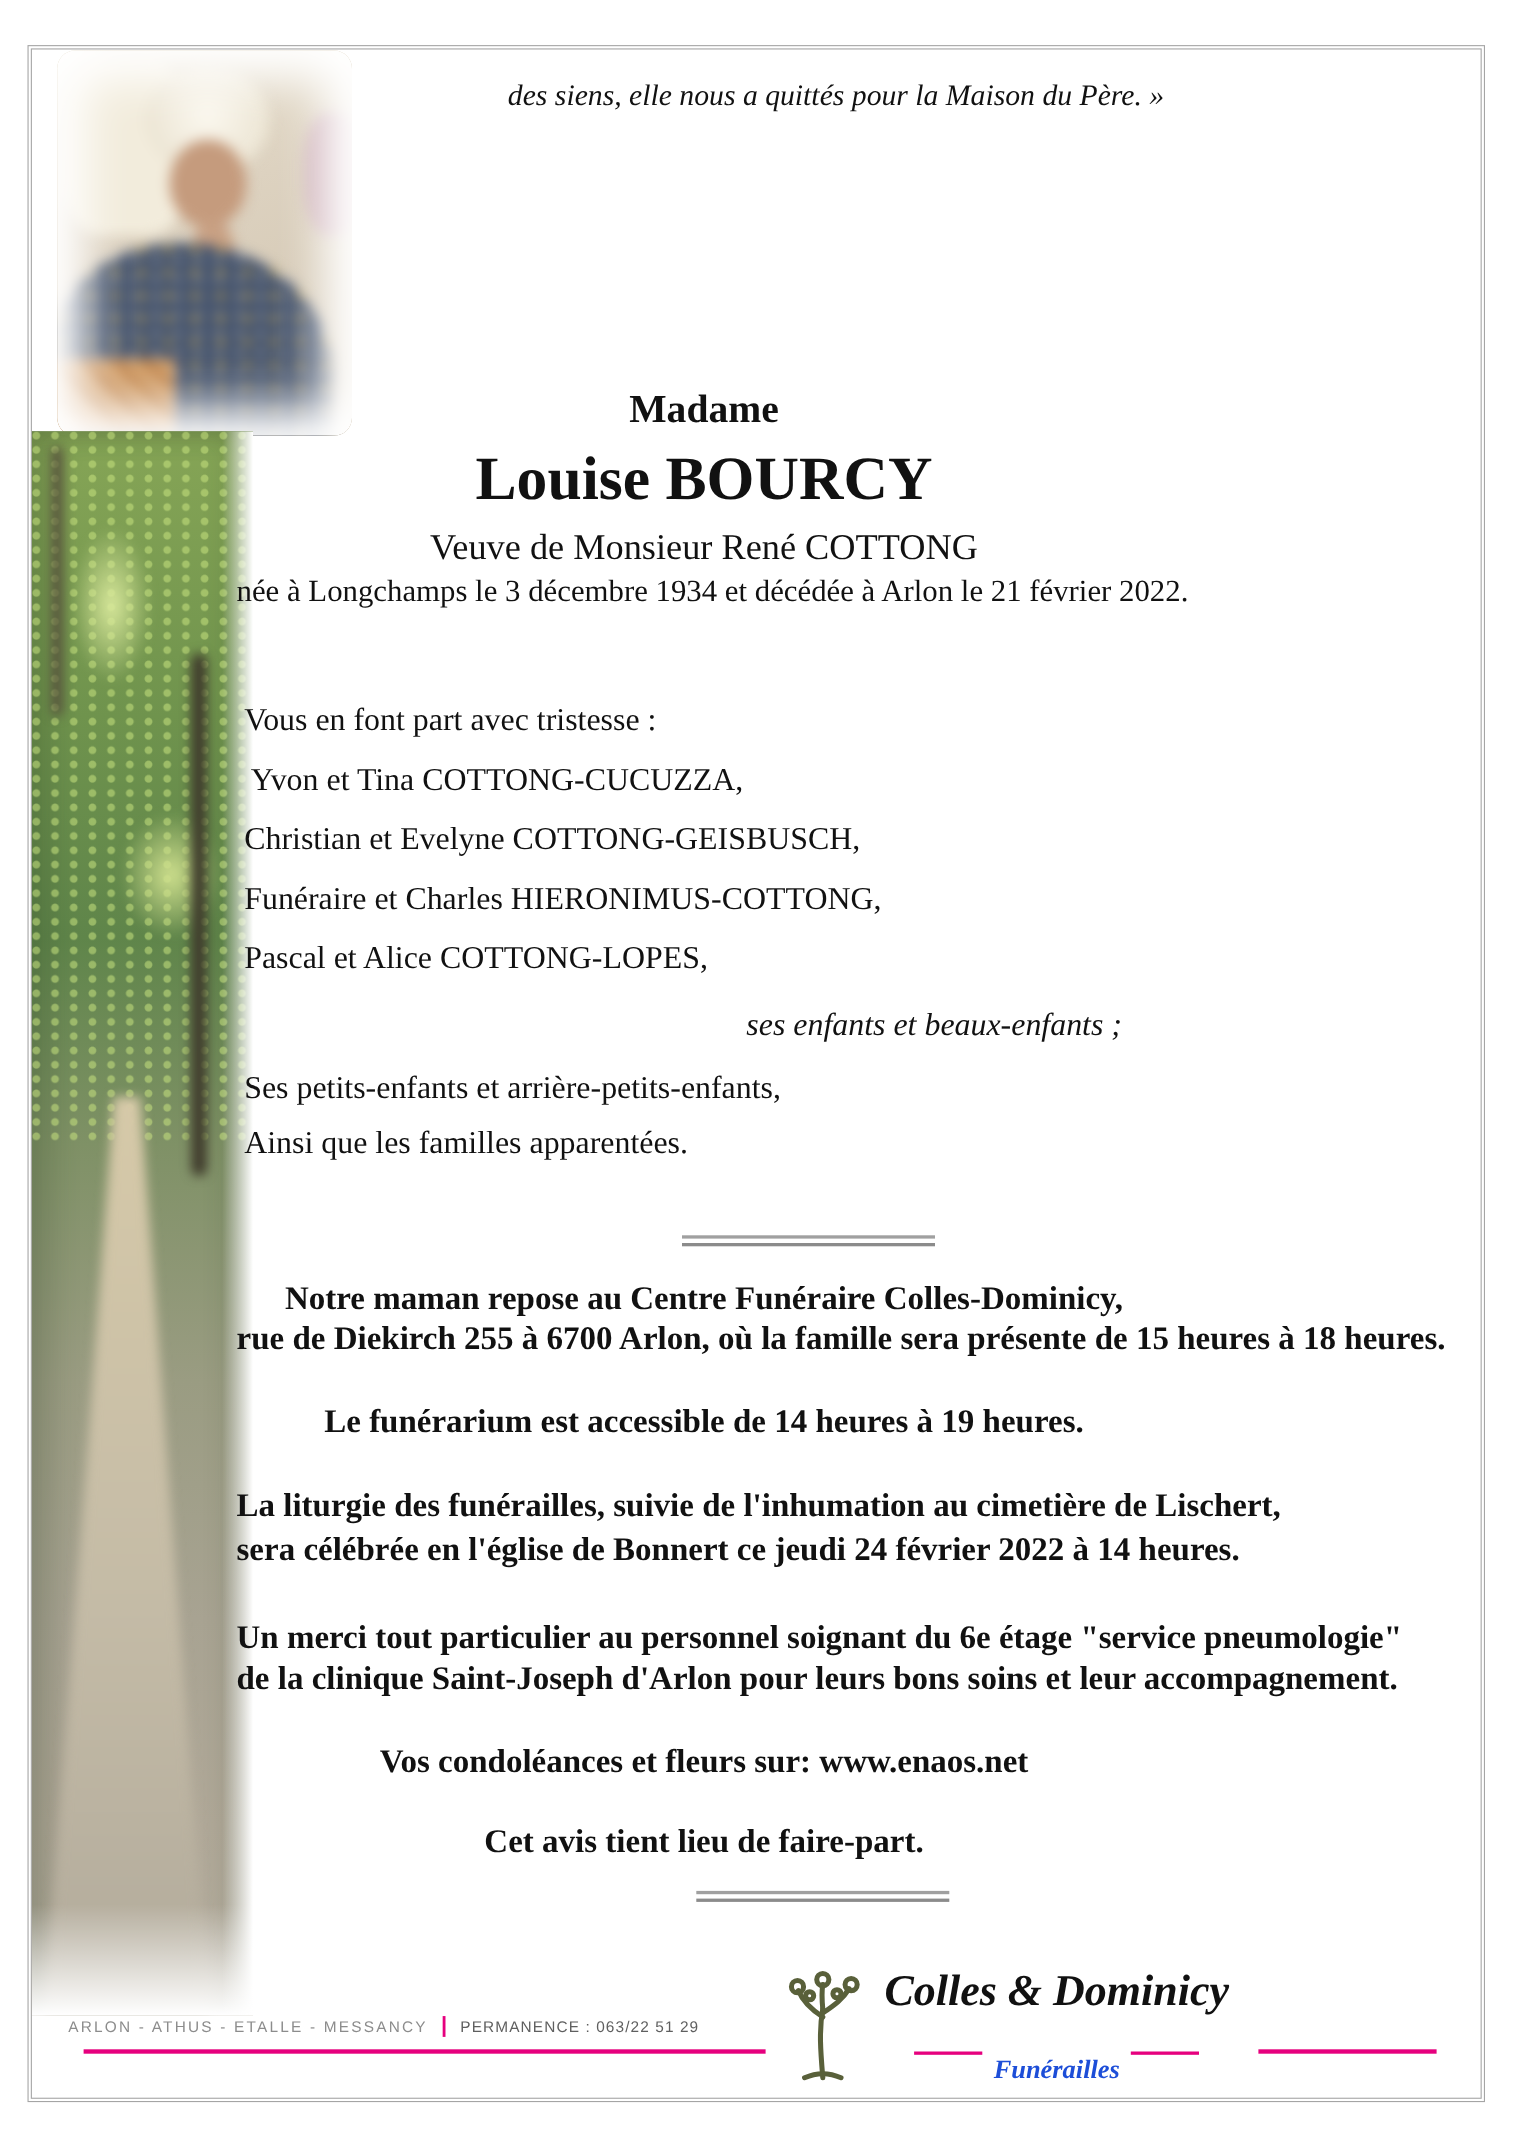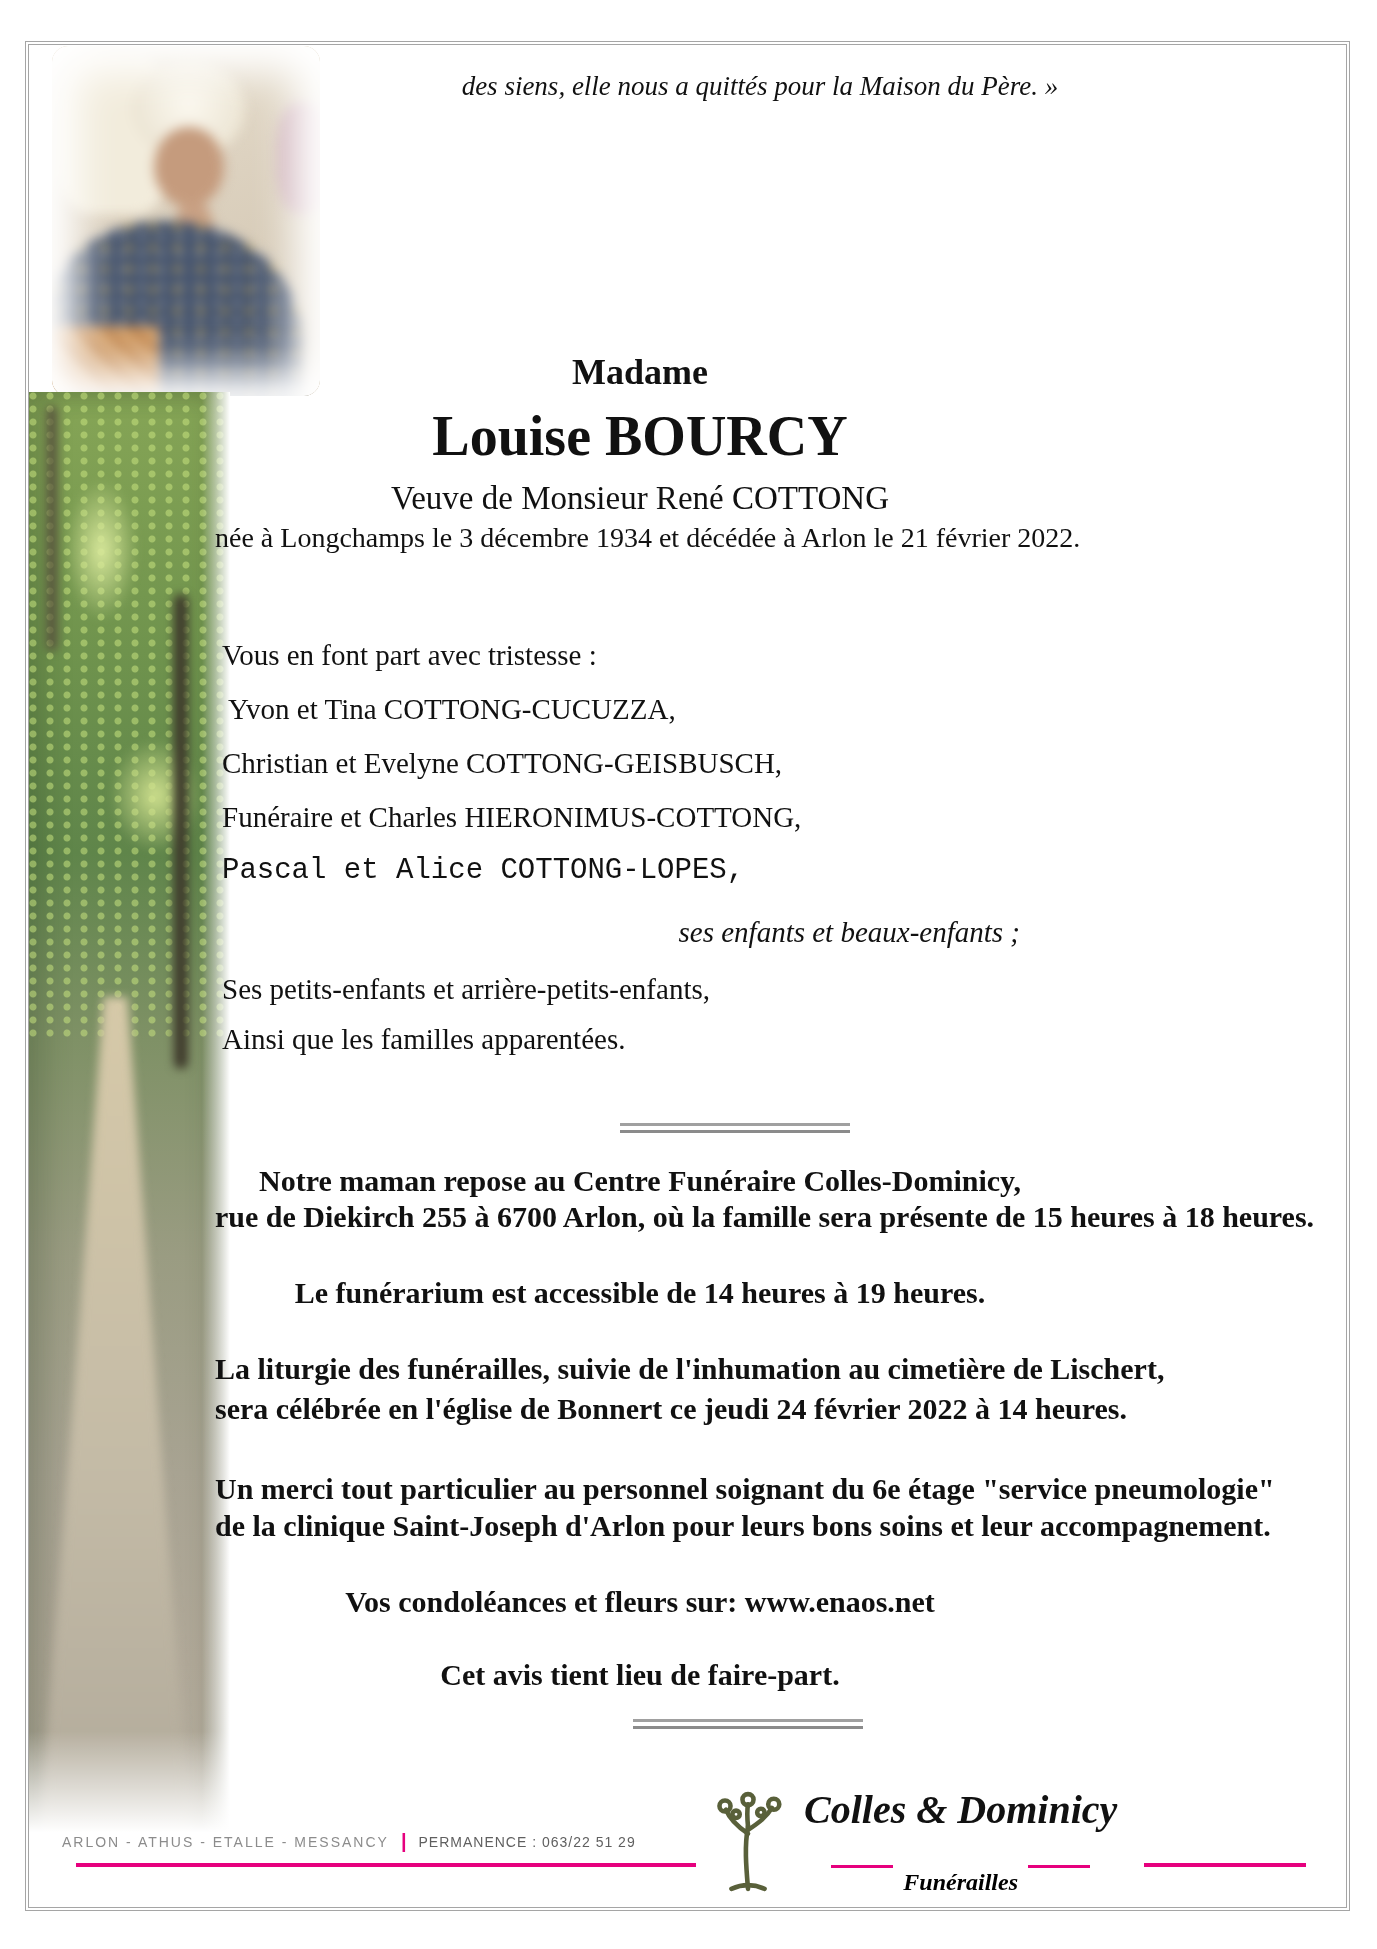--- a/index.html
+++ b/index.html
@@ -14,21 +14,21 @@
   .h-title{left:215px;top:344px;width:850px;text-align:center;font-size:36px;font-weight:bold;line-height:56px;z-index:2;}
   .h-name{left:215px;top:404px;width:850px;text-align:center;font-size:56px;font-weight:bold;line-height:64px;z-index:2;}
   .h-sub{left:215px;top:478px;width:850px;text-align:center;font-size:33px;line-height:40px;z-index:2;}
   .h-birth{left:215px;top:520px;width:850px;text-align:left;font-size:28px;line-height:36px;z-index:2;}
   
   .body-line{font-size:29px;line-height:34px;z-index:2;}
   .intro{left:222px;top:638px;}
   .fam0{left:228px;top:692px;}
   .fam1{left:222px;top:746px;}
   .fam2{left:222px;top:800px;}
-  .fam3{left:222px;top:854px;font-family:Liberation Mono, monospace;}
+  .fam3{left:222px;top:854px;}
   .relation{right:357px;top:915px;font-style:italic;text-align:center;}
   .grand{left:222px;top:972px;}
   .families{left:222px;top:1022px;}
   
   .divider{height:4px;border-top:3px solid #a0a0a0;border-bottom:3px solid #8b8b8b;z-index:2;}
   .div1{left:620px;top:1123px;width:230px;}
   .div2{left:633px;top:1719px;width:230px;}
   
   .bold-line{left:215px;width:850px;text-align:center;font-weight:bold;font-size:30px;line-height:34px;z-index:2;}
   .d1{top:1164px;} .d2{top:1200px;}
@@ -40,21 +40,21 @@
   
   .pink-line{left:76px;top:1863px;width:1230px;height:4px;background:#e6007e;z-index:1;}
   .footer-text{left:62px;top:1830px;font-family:"Liberation Sans",sans-serif;font-size:14px;letter-spacing:2px;color:#8c8c8c;z-index:2;display:flex;align-items:center;gap:12px;}
   .footer-text .perm{color:#5f5f5f;letter-spacing:1px;}
   .footer-text .sep{color:#e6007e;font-size:20px;font-weight:bold;letter-spacing:0;}
   .logo{left:696px;top:1782px;width:436px;height:118px;background:#ffffff;z-index:3;display:flex;align-items:center;gap:10px;padding:0 6px;}
   .logo-txt{display:flex;flex-direction:column;align-items:center;}
   .logo-name{font-family:"Liberation Serif",serif;font-style:italic;font-weight:bold;font-size:40px;line-height:46px;color:#111;white-space:nowrap;}
   .logo-sub-row{display:flex;align-items:center;gap:10px;margin-top:4px;}
   .logo-sub-row .bar{width:62px;height:3px;background:#e6007e;}
-  .logo-sub{font-family:"Liberation Serif",serif;font-style:italic;font-weight:bold;font-size:24px;color:#000000;white-space:nowrap;margin-top:32px;}
+  .logo-sub{font-family:"Liberation Serif",serif;font-style:italic;font-weight:bold;font-size:24px;color:#1d4ed8;white-space:nowrap;margin-top:32px;}
   
   .portrait{left:52px;top:46px;width:268px;height:350px;border-radius:16px;overflow:hidden;z-index:1;
     background:linear-gradient(160deg,#e9e2d2 0%,#ddd2c0 40%,#cfc3ae 100%);}
   .p-shapes{position:absolute;inset:0;filter:blur(6px);}
   .p-window{position:absolute;left:2%;top:2%;width:42%;height:46%;background:#f2ecdc;border-radius:30%;}
   .p-pink{position:absolute;right:-4%;top:16%;width:20%;height:32%;background:#c9a3b8;opacity:.65;border-radius:40%;}
   .p-hair{position:absolute;left:30%;top:4%;width:42%;height:28%;border-radius:50%;
     background:radial-gradient(ellipse at 50% 45%,#fbf8ef 0%,#ece5d4 70%,rgba(236,229,212,0) 100%);}
   .p-face{position:absolute;left:38%;top:23%;width:26%;height:23%;background:#c59b7d;border-radius:50%;}
   .p-hand{position:absolute;left:46%;top:44%;width:14%;height:16%;background:#c8a083;border-radius:50%;}

